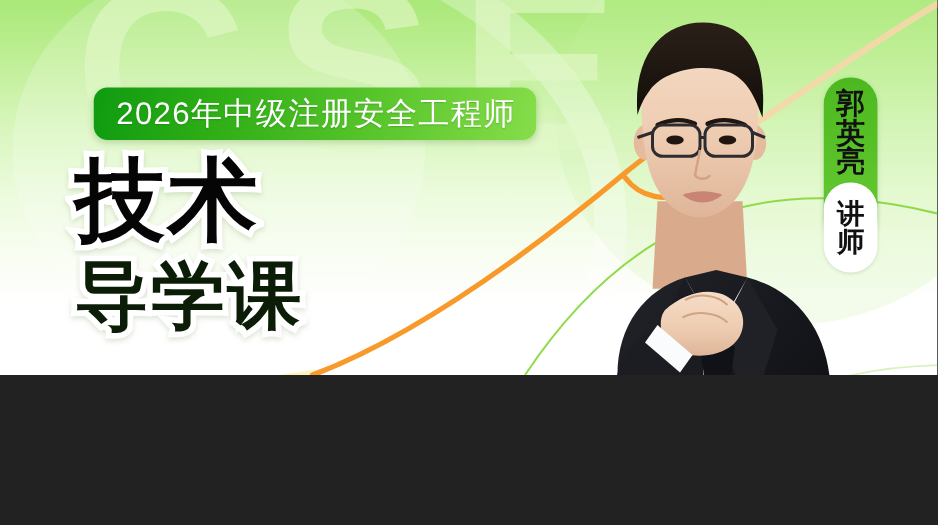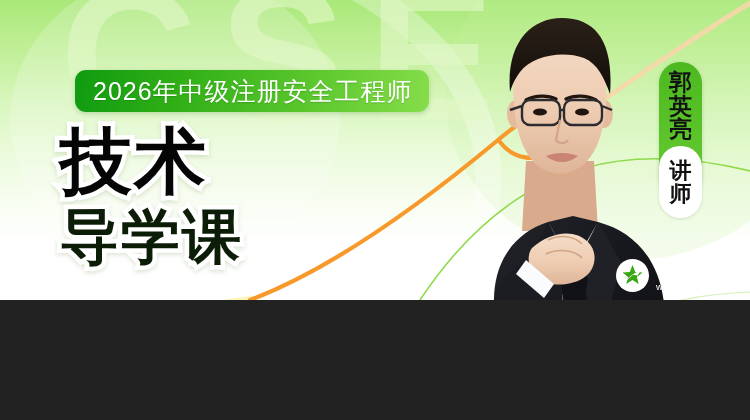--- a/index.html
+++ b/index.html
@@ -269,27 +269,14 @@
     <span class="role-char">师</span>
   </div>
 
   <div class="bg-layer">
     <svg class="bg-svg" viewBox="0 0 750 420" xmlns="http://www.w3.org/2000/svg">
       <path d="M-5 352 C 150 400, 430 392, 760 316 L760 425 L-5 425 Z" fill="url(#waveLight)" opacity=".72"></path>
       <path d="M-5 366 C 170 424, 440 412, 760 334 L760 425 L-5 425 Z" fill="url(#waveSolid)"></path>
     </svg>
   </div>
 
-  <div class="brand">
-    <div class="brand-mark">
-      <svg width="25" height="25" viewBox="0 0 24 24">
-        <path d="M12 2 L14.6 8.6 L21.6 9 L16.2 13.4 L18 20.2 L12 16.4 L6 20.2
-                 L7.8 13.4 L2.4 9 L9.4 8.6 Z" fill="#3aa814"></path>
-        <path d="M5 18 C9 13, 14 9, 20 7 L17 12 L12.5 11.2 Z" fill="#ffffff"></path>
-      </svg>
-    </div>
-    <div class="brand-text">
-      <span class="brand-name">中科建安</span>
-      <span class="brand-url">www.zkjan.com</span>
-    </div>
-  </div>
 
 </div>
 
 </body></html>

